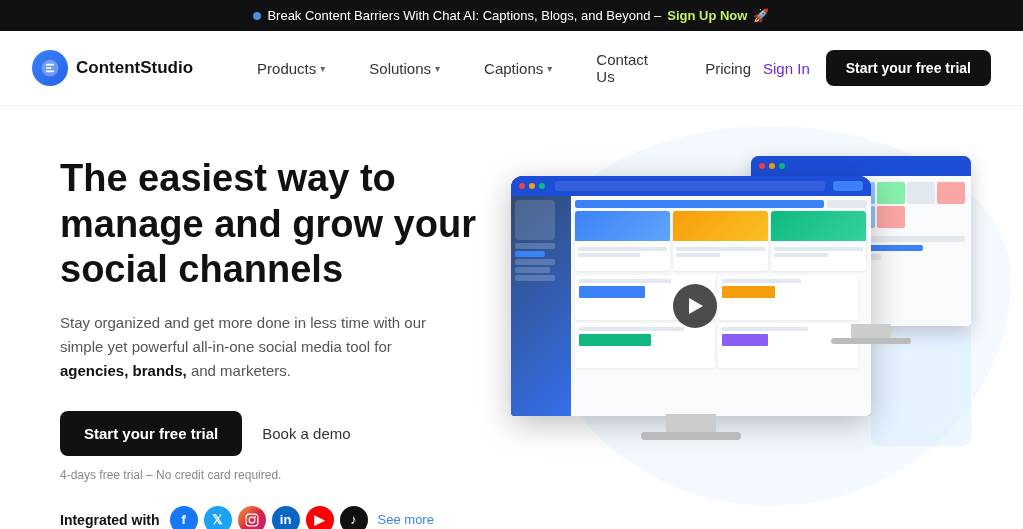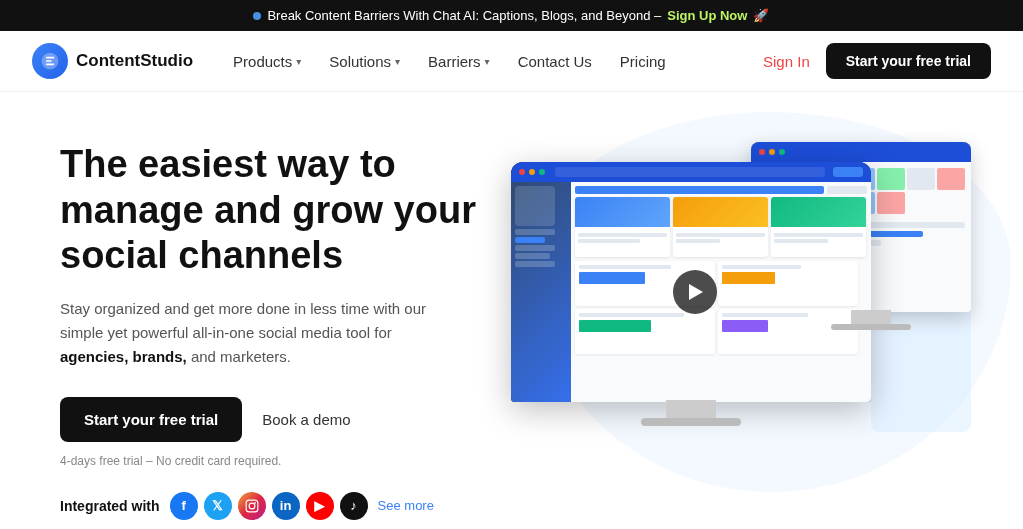--- a/index.html
+++ b/index.html
@@ -25,21 +25,21 @@
       display: flex;
       align-items: center;
       padding: 12px 32px;
       border-bottom: 1px solid #f0f0f0;
       background: #fff;
     }
     .logo {
       display: flex;
       align-items: center;
       gap: 8px;
-      margin-right: 28px;
+      margin-right: 52px;
       cursor: pointer;
     }
     .logo-icon {
       width: 36px;
       height: 36px;
       background: linear-gradient(135deg, #3b82f6, #2563eb);
       border-radius: 50%;
       display: flex;
       align-items: center;
       justify-content: center;
@@ -48,21 +48,21 @@
       font-weight: bold;
     }
     .logo-text {
       font-size: 17px;
       font-weight: 700;
       color: #111;
     }
     .nav-links {
       display: flex;
       align-items: center;
-      gap: 4px;
+      gap: 20px;
       flex: 1;
     }
     .nav-item {
       display: flex;
       align-items: center;
       gap: 4px;
       padding: 8px 12px;
       font-size: 15px;
       color: #333;
       cursor: pointer;
@@ -73,21 +73,21 @@
       font-size: 10px;
       color: #666;
     }
     .nav-actions {
       display: flex;
       align-items: center;
       gap: 16px;
     }
     .sign-in {
       font-size: 15px;
-      color: #ef4444;
+      color: #6d28d9;
       font-weight: 500;
       cursor: pointer;
     }
     .cta-btn {
       background: #111;
       color: #fff;
       border: none;
       padding: 10px 20px;
       border-radius: 8px;
       font-size: 14px;
@@ -405,21 +405,21 @@
   <div class="nav-links">
     <div class="nav-item">
       <span>Products</span>
       <span class="chevron">▾</span>
     </div>
     <div class="nav-item">
       <span>Solutions</span>
       <span class="chevron">▾</span>
     </div>
     <div class="nav-item">
-      <span>Barriers</span>
+      <span>Captions</span>
       <span class="chevron">▾</span>
     </div>
     <div class="nav-item">
       <span>Contact Us</span>
     </div>
     <div class="nav-item">
       <span>Pricing</span>
     </div>
   </div>
 

